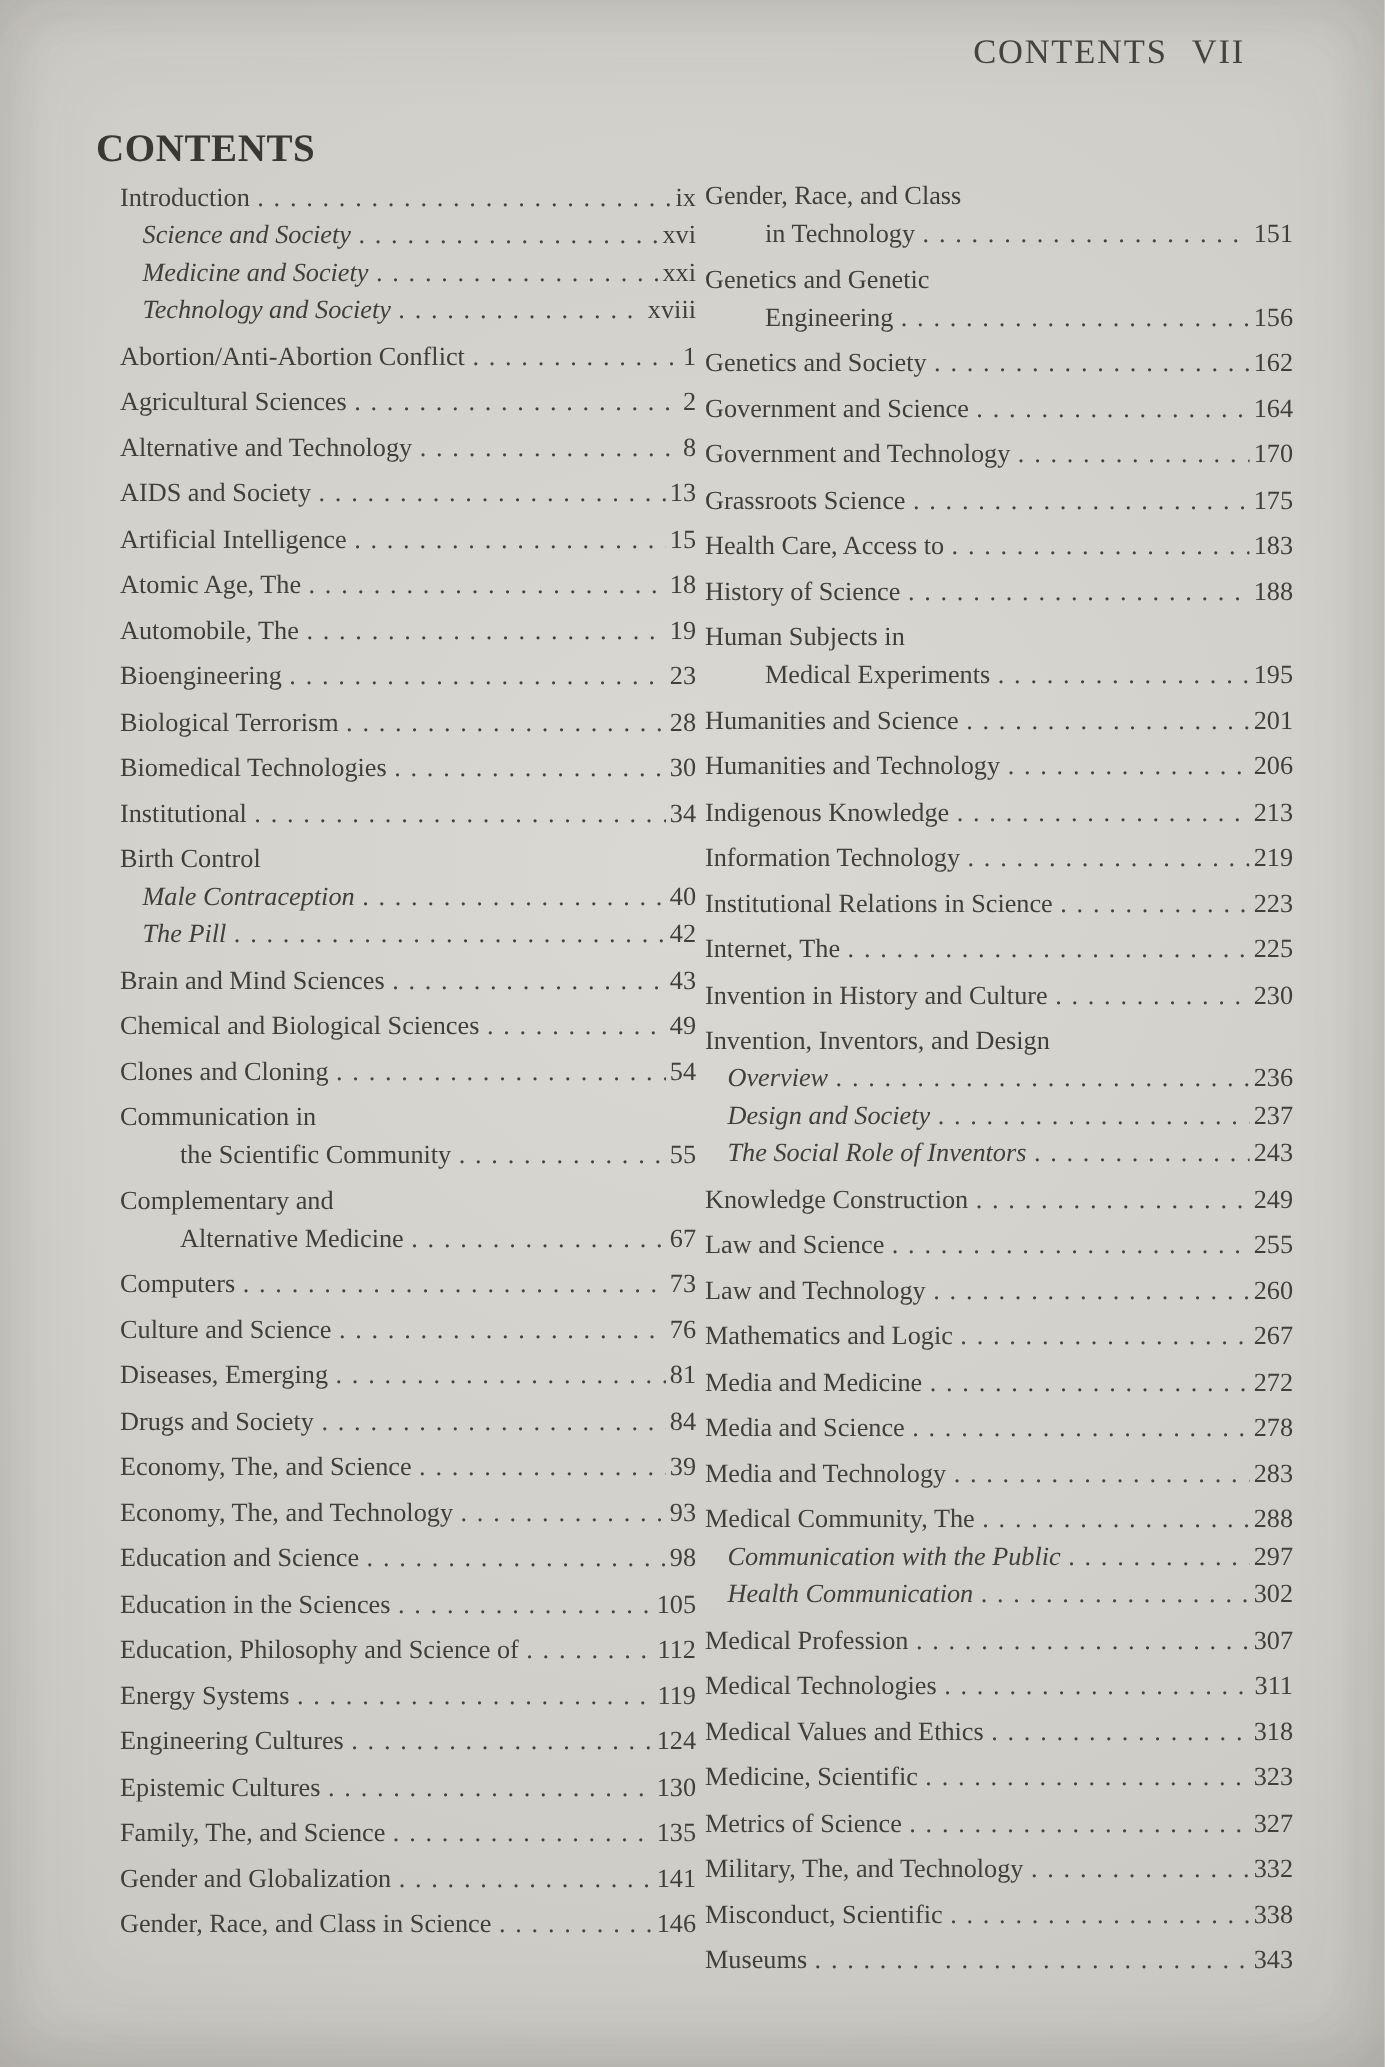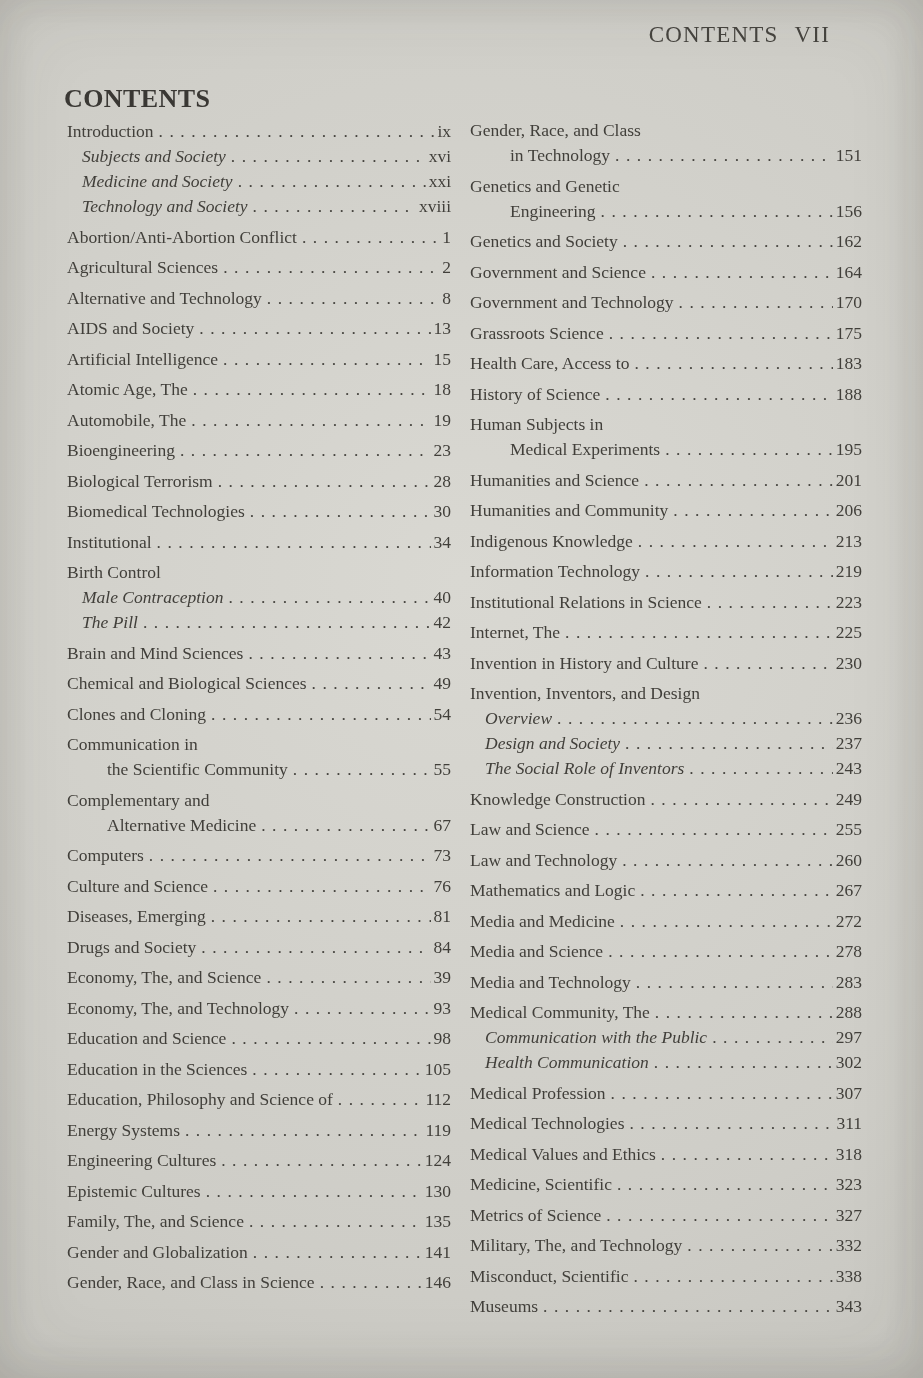--- a/index.html
+++ b/index.html
@@ -32,21 +32,21 @@
     font-size:26px;
     font-weight:700;
     letter-spacing:0.4px;
     color:#3a3834;
   }
   .col{
     position:absolute;
     top:120px;
     width:384px;
   }
-  #col-left{left:67px;text-align:right;}
+  #col-left{left:80px;text-align:right;}
   #col-right{left:470px; width:392px; top:119px;}
   .row{
     display:flex;
     align-items:baseline;
     font-size:17.5px;
     line-height:22px;
     color:#413f3a;
   }
   .k-main, .k-head { margin-top:8.5px; }
   .k-sub, .k-cont  { margin-top:3px; }
@@ -75,21 +75,21 @@
     <span class="rh-label">CONTENTS</span><span class="rh-page">VII</span>
   </div>
   <h1 class="toc-heading">CONTENTS</h1>
   <div class="col" id="col-left">
       <div class="row k-main">
         <span class="t">Introduction</span>
         <span class="dots"></span>
         <span class="p">ix</span>
       </div>
       <div class="row k-sub">
-        <span class="t">Subjects and Society</span>
+        <span class="t">Science and Society</span>
         <span class="dots"></span>
         <span class="p">xvi</span>
       </div>
       <div class="row k-sub">
         <span class="t">Medicine and Society</span>
         <span class="dots"></span>
         <span class="p">xxi</span>
       </div>
       <div class="row k-sub">
         <span class="t">Technology and Society</span>
@@ -325,21 +325,21 @@
         <span class="t">Medical Experiments</span>
         <span class="dots"></span>
         <span class="p">195</span>
       </div>
       <div class="row k-main">
         <span class="t">Humanities and Science</span>
         <span class="dots"></span>
         <span class="p">201</span>
       </div>
       <div class="row k-main">
-        <span class="t">Humanities and Community</span>
+        <span class="t">Humanities and Technology</span>
         <span class="dots"></span>
         <span class="p">206</span>
       </div>
       <div class="row k-main">
         <span class="t">Indigenous Knowledge</span>
         <span class="dots"></span>
         <span class="p">213</span>
       </div>
       <div class="row k-main">
         <span class="t">Information Technology</span>

